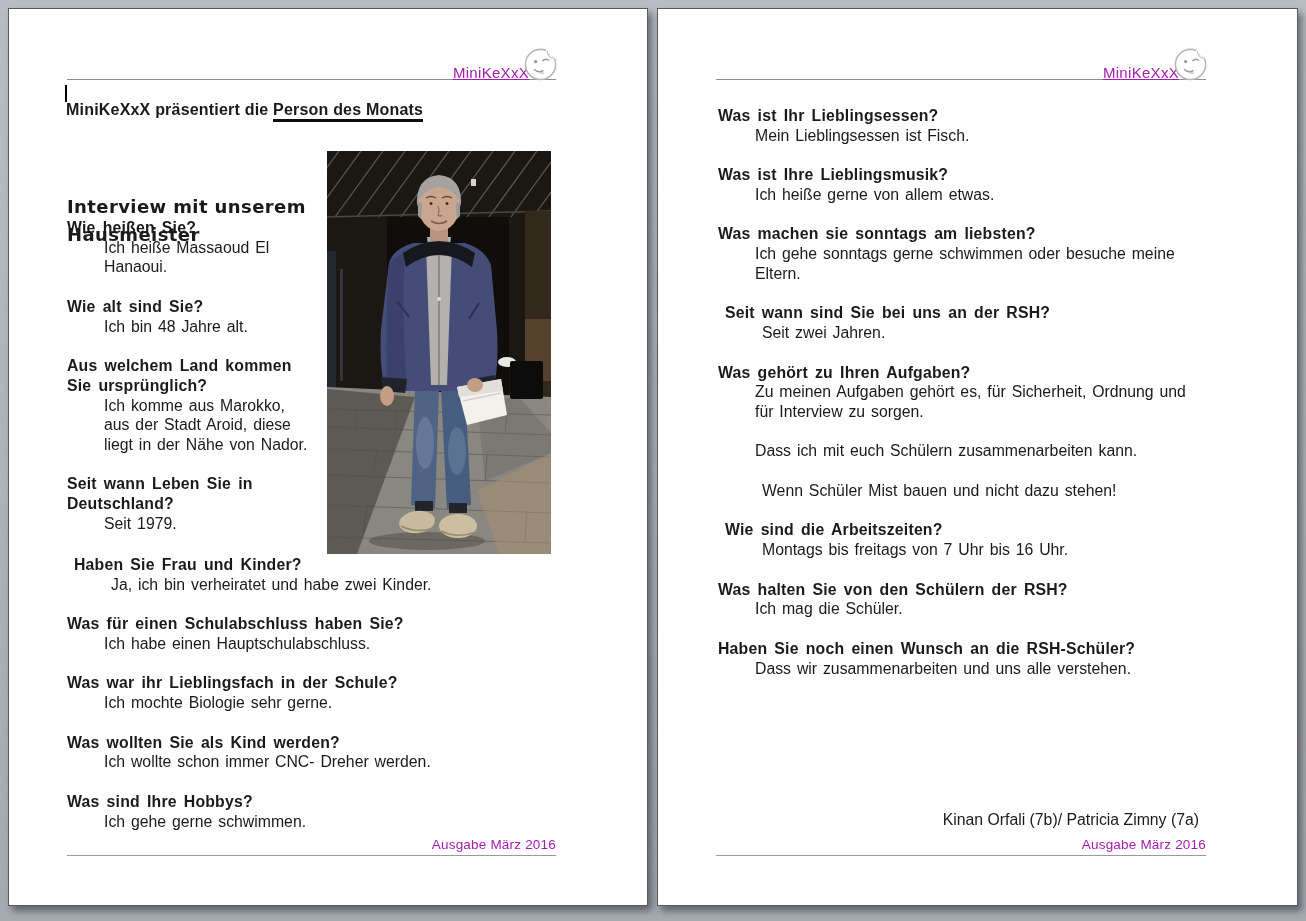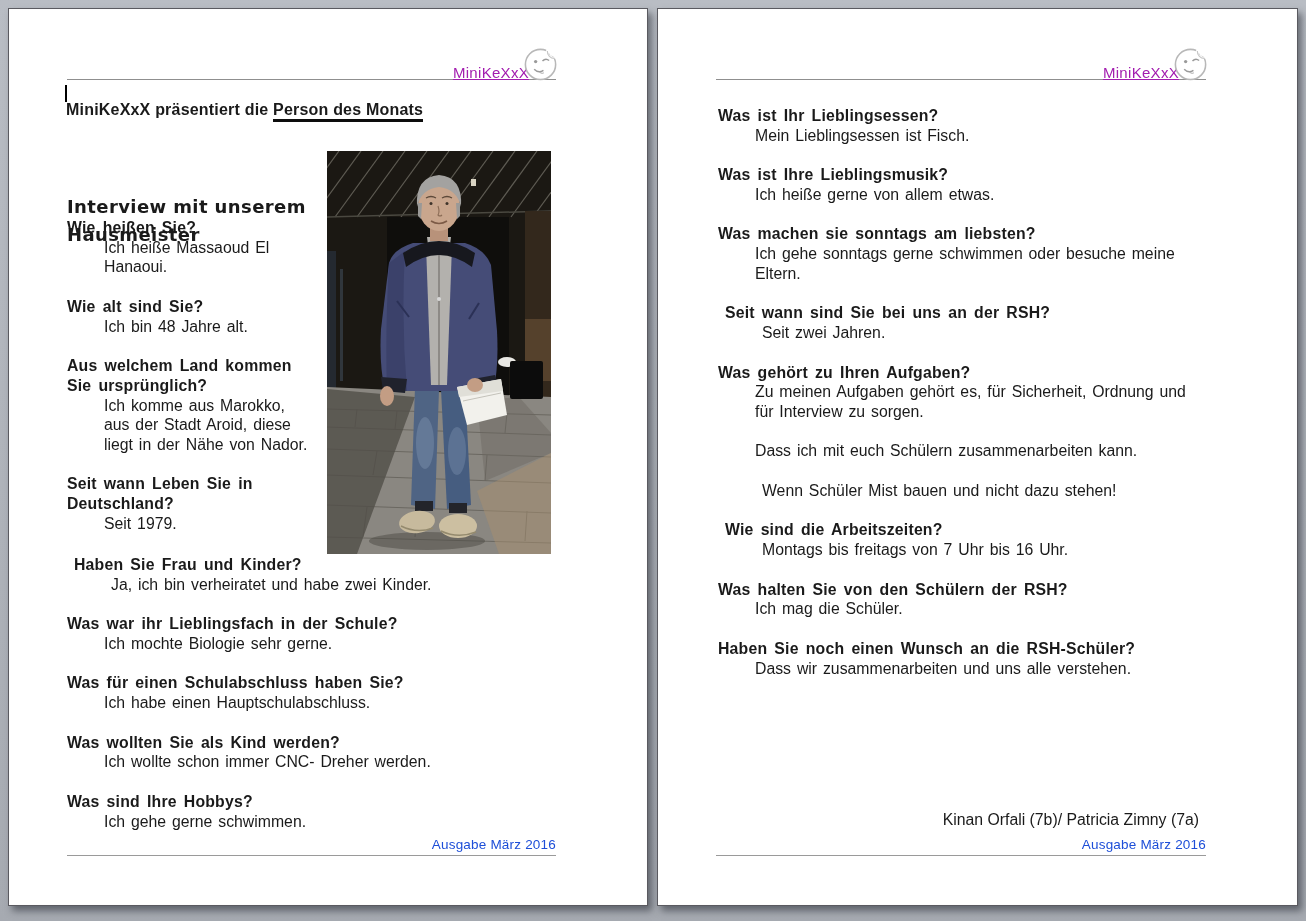--- a/index.html
+++ b/index.html
@@ -14,21 +14,21 @@
     box-shadow:4px 5px 7px rgba(40,44,52,.55), inset 0 0 0 1px #fdfdfd;
   }
   .page.left{left:8px;width:640px;}
   .page.right{left:657px;width:641px;}
 
   
   .rule-top{position:absolute;left:58px;right:91px;top:70px;border-top:1.5px solid #8f8f8f;}
   .brand-label{position:absolute;right:118px;top:55px;font-size:15px;color:#a21caf;letter-spacing:.3px;text-decoration:underline;}
   .brand-icon{position:absolute;right:86px;top:35px;width:39px;height:39px;}
   .rule-bottom{position:absolute;left:58px;right:91px;top:846px;border-top:1.5px solid #9a9a9a;}
-  .footer-text{position:absolute;right:91px;top:828px;font-size:13.5px;color:#1d4ed8;letter-spacing:.2px;}
+  .footer-text{position:absolute;right:91px;top:828px;font-size:13.5px;color:#a21caf;letter-spacing:.2px;}
 
   
   .text-cursor{position:absolute;left:56px;top:76px;width:2px;height:17px;background:#000;}
   .page-title{position:absolute;left:57px;top:92px;font-size:16px;font-weight:bold;white-space:nowrap;letter-spacing:.2px;}
   .page-title .u{border-bottom:3px solid #0d0d0d;padding-bottom:1px;}
   .section-heading{position:absolute;left:58px;top:140px;font-family:"DejaVu Sans",sans-serif;
     font-size:18px;font-weight:bold;line-height:27.5px;letter-spacing:.4px;margin-top:44px;}
 
   
   .qa-col{position:absolute;font-size:15.8px;line-height:19.7px;}
@@ -178,26 +178,26 @@
       <path d="M104,70 q8,5 16,0" stroke="#7c5a46" stroke-width="1.5" fill="none"></path>
     </svg>
   </div>
 
   <div class="qa-col qa-wide">
       <div class="qa-block indented">
         <div class="question">Haben Sie Frau und Kinder?</div>
         <div class="answer">Ja, ich bin verheiratet und habe zwei Kinder.</div>
       </div>
       <div class="qa-block">
+        <div class="question">Was für einen Schulabschluss haben Sie?</div>
+        <div class="answer">Ich habe einen Hauptschulabschluss.</div>
+      </div>
+      <div class="qa-block">
         <div class="question">Was war ihr Lieblingsfach in der Schule?</div>
         <div class="answer">Ich mochte Biologie sehr gerne.</div>
-      </div>
-      <div class="qa-block">
-        <div class="question">Was für einen Schulabschluss haben Sie?</div>
-        <div class="answer">Ich habe einen Hauptschulabschluss.</div>
       </div>
       <div class="qa-block">
         <div class="question">Was wollten Sie als Kind werden?</div>
         <div class="answer">Ich wollte schon immer CNC- Dreher werden.</div>
       </div>
       <div class="qa-block">
         <div class="question">Was sind Ihre Hobbys?</div>
         <div class="answer">Ich gehe gerne schwimmen.</div>
       </div>
     </div>

